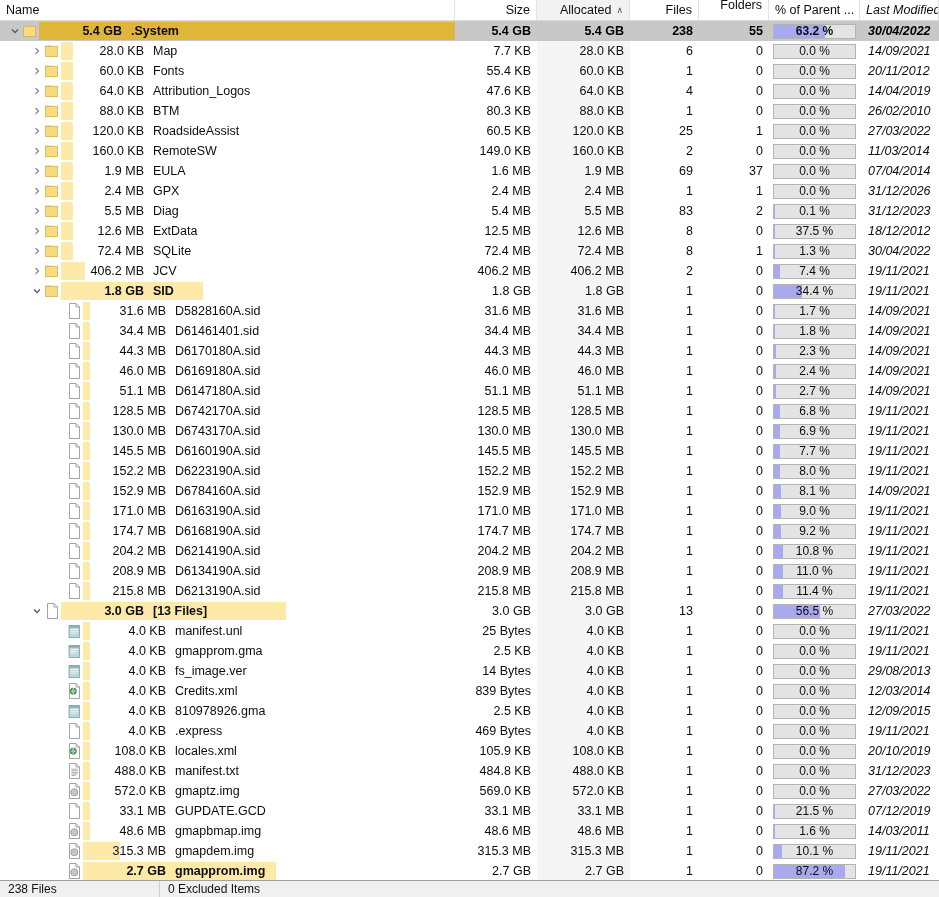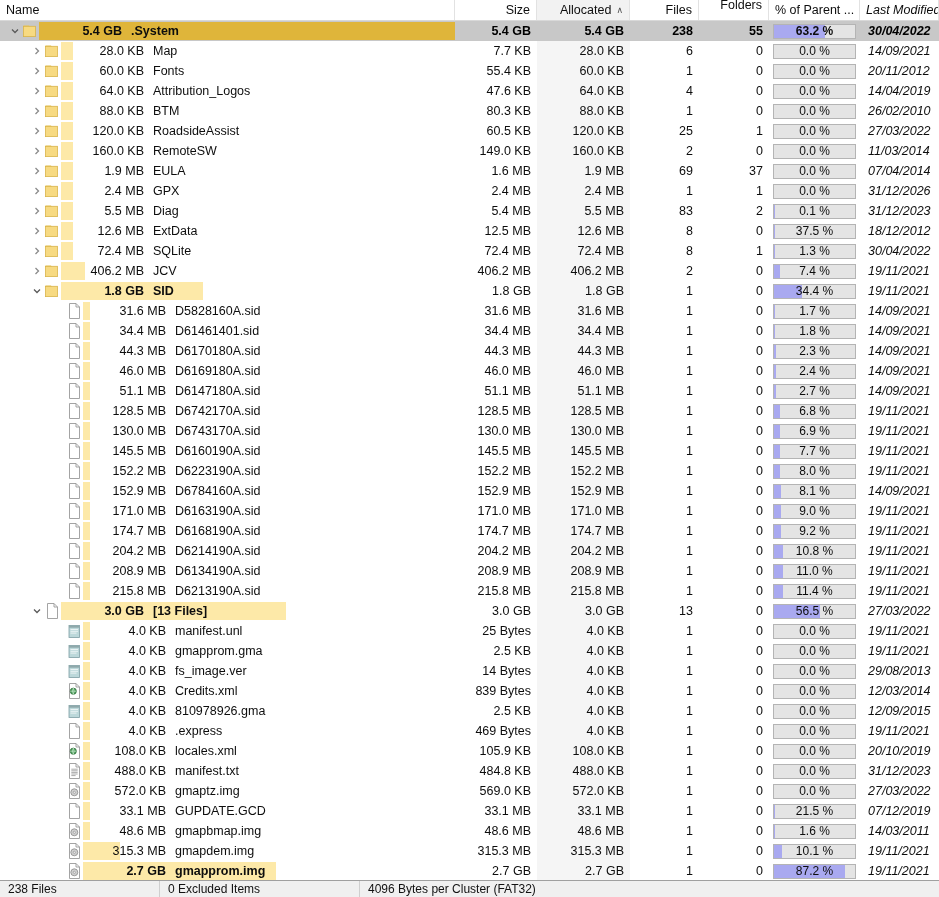--- a/index.html
+++ b/index.html
@@ -1549,16 +1549,15 @@
             <span class="pcttext">87.2 %</span>
           </div>
         </div>
         <div class="cell c-mod">19/11/2021</div>
       </div>
     </div>
 
   <div class="statusbar" id="statusbar">
       <div class="scell" style="width: 160px;">238  Files</div>
       <div class="scell" style="width: 200px;">0  Excluded Items</div>
-      <div class="scell" style="width: 259px;">4096  Bytes per Cluster  (FAT32)</div>
     </div>
 
 </div>
 
 </body></html>

